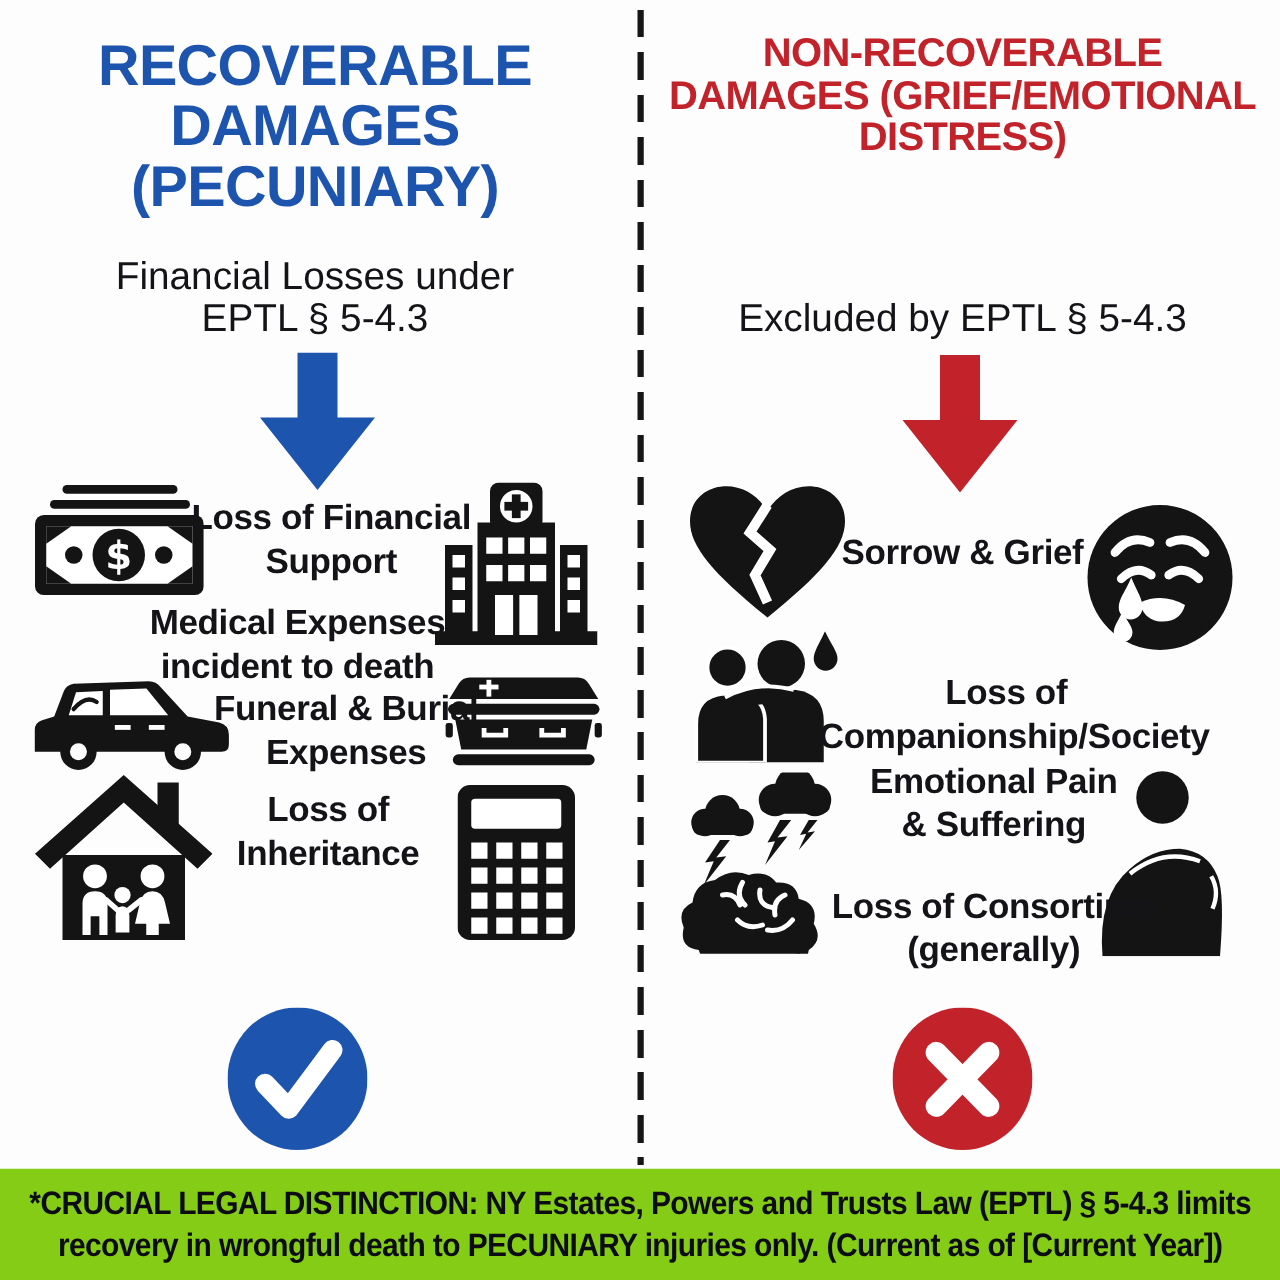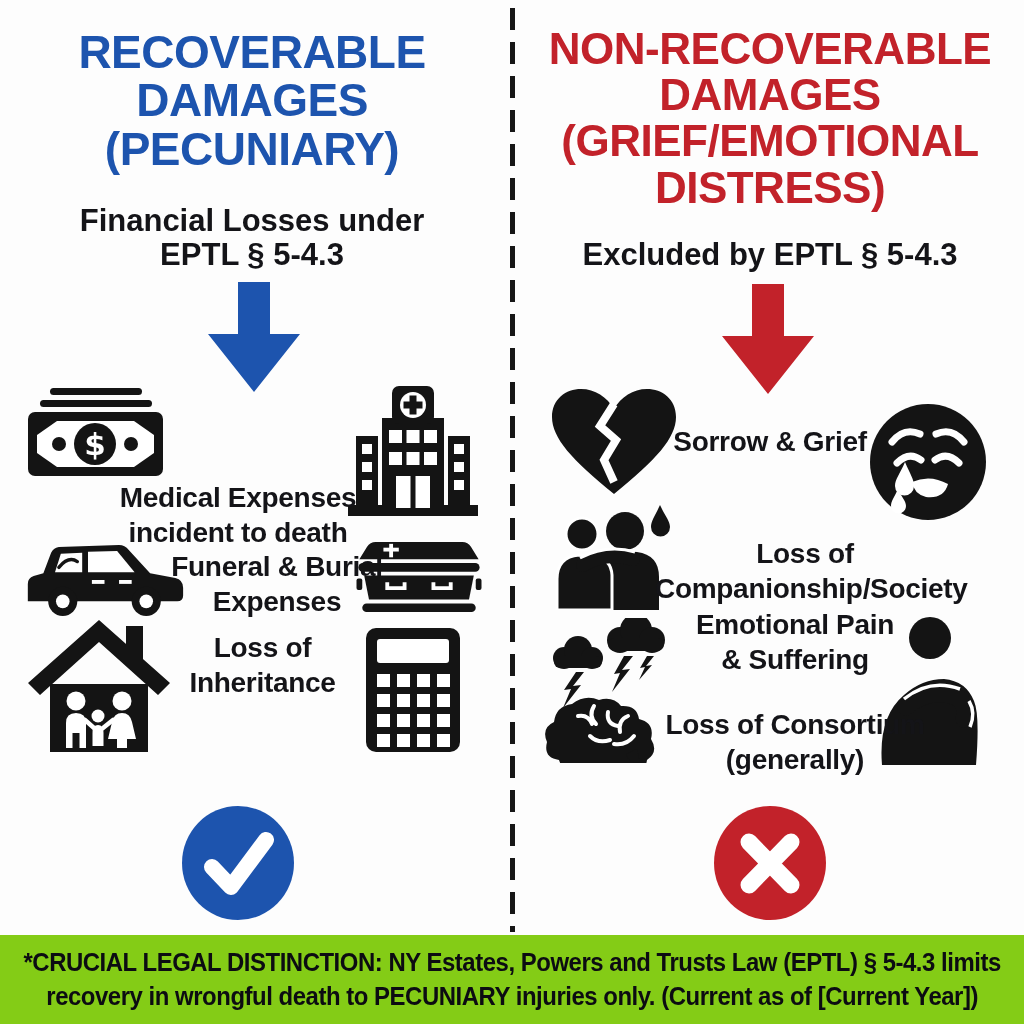--- a/index.html
+++ b/index.html
@@ -3,22 +3,22 @@
 <meta charset="utf-8">
 <style>
   html,body{margin:0;padding:0;background:#e8e8e8;}
   .canvas{
     position:relative;width:1020px;height:1024px;background:#fdfdfd;
     font-family:"Liberation Sans",sans-serif;overflow:hidden;margin:0 auto;padding-left:28px;
   }
   .abs{position:absolute;}
   .col-title{font-weight:bold;text-align:center;letter-spacing:-0.5px;line-height:1.05;}
   .left-title{left:40px;top:28px;width:424px;font-size:46px;color:#1d54ae;}
-  .right-title{left:535px;top:26px;width:470px;font-size:44px;color:#c2222a;}
-  .subtitle{font-weight:bold;text-align:center;color:#141418;font-size:31px;line-height:1.1;}
+  .right-title{left:535px;top:26px;width:470px;font-size:32px;color:#c2222a;}
+  .subtitle{font-weight:normal;text-align:center;color:#141418;font-size:31px;line-height:1.1;}
   .left-subtitle{left:52px;top:204px;width:400px;}
   .right-subtitle{left:535px;top:238px;width:470px;}
   .item-label{font-weight:bold;text-align:center;color:#141418;font-size:28px;line-height:1.25;letter-spacing:-0.3px;}
   .divider{
     left:510px;top:8px;width:5px;height:924px;
     background:repeating-linear-gradient(to bottom,#161616 0 22px,transparent 22px 34px);
   }
   .footer{
     left:0;top:935px;width:1024px;height:89px;background:#84cc16;
     display:flex;align-items:center;justify-content:center;
@@ -50,20 +50,21 @@
       <path d="M9 33h20L9 47z"></path>
         <path d="M126 33h-20l20 14z"></path>
       <path d="M9 79v-14l20 14z"></path>
         <path d="M126 79v-14l-20 14z"></path>
       <circle cx="67" cy="56" r="21"></circle>
       <text x="67" y="67" font-size="31" font-weight="bold" fill="#fff" text-anchor="middle" font-family="DejaVu Sans, sans-serif">$</text>
       <circle cx="31" cy="56" r="7"></circle>
         <circle cx="103" cy="56" r="7"></circle>
     </svg>
   </div>
+  <div class="abs item-label" style="left:145px;top:396px;width:240px;">Loss of Financial Support</div>
   <div class="abs" style="left:348px;top:386px;">
     <svg width="130" height="130" viewBox="0 0 130 130" fill="#141414">
       <rect x="0" y="119" width="130" height="11"></rect>
       <rect x="34" y="32" width="62" height="90"></rect>
       <rect x="44" y="0" width="42" height="38" rx="7"></rect>
       <circle cx="65" cy="19" r="13" fill="#fff"></circle>
       <rect x="61.5" y="9.5" width="7" height="19"></rect>
         <rect x="55.5" y="15.5" width="19" height="7"></rect>
       <rect x="41" y="44" width="13" height="13" fill="#fff"></rect>
         <rect x="58.5" y="44" width="13" height="13" fill="#fff"></rect>

